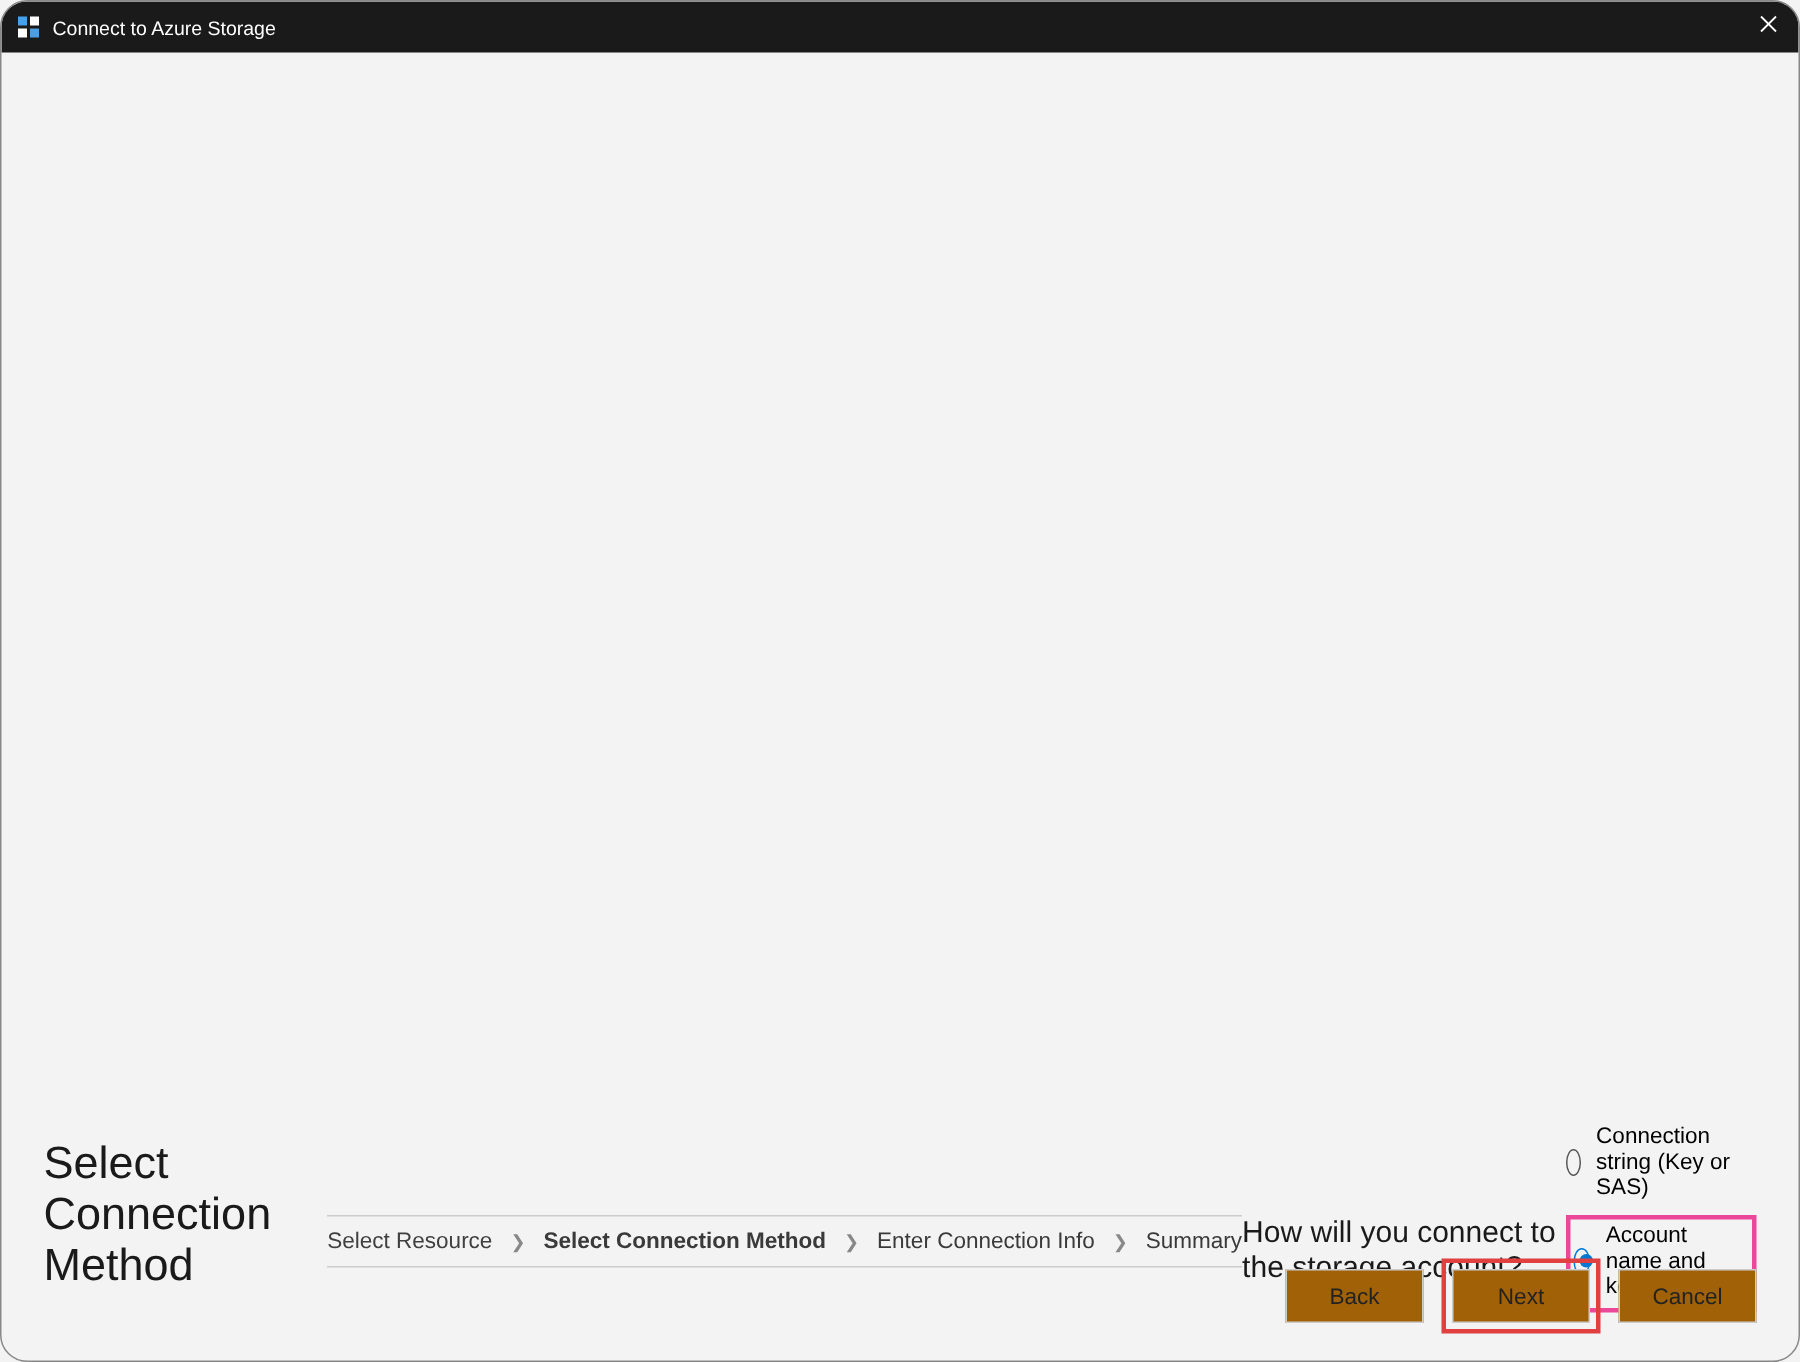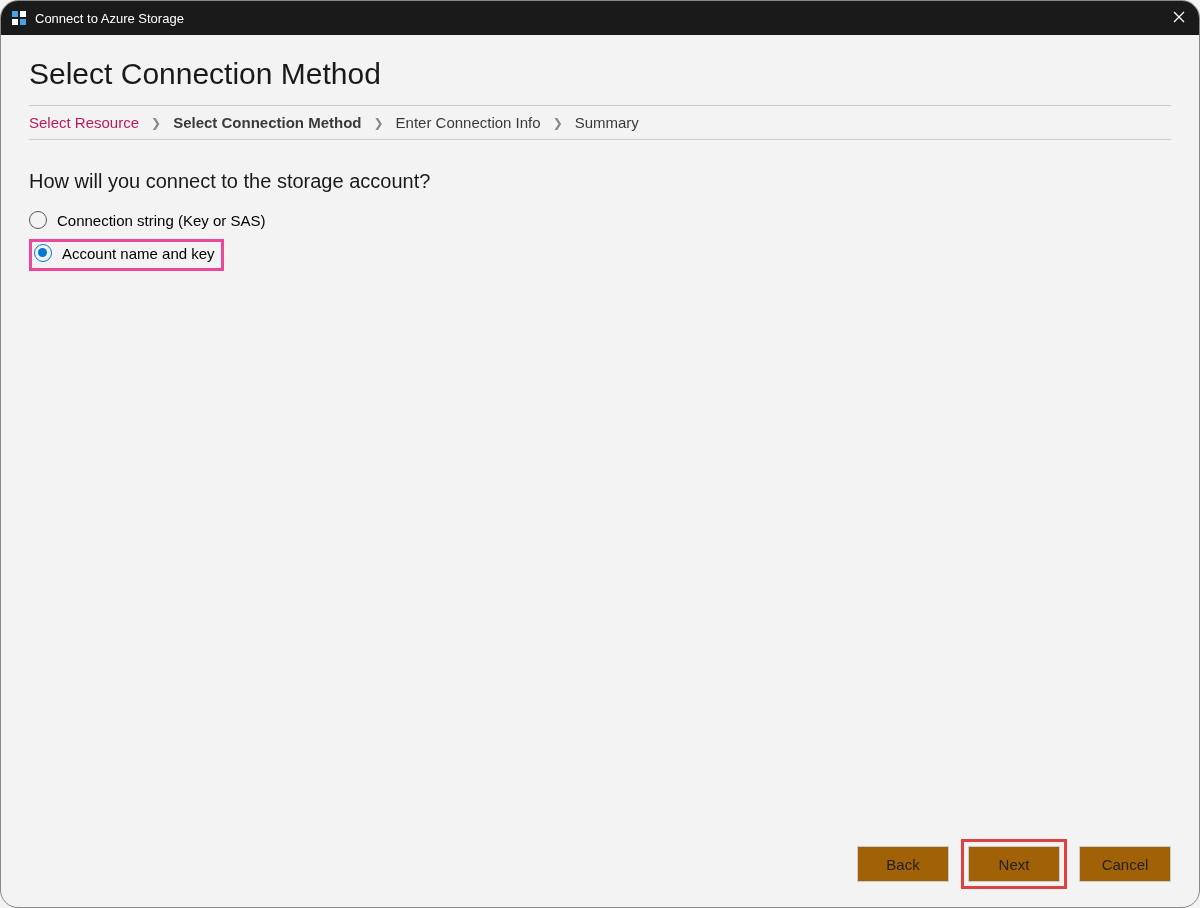--- a/index.html
+++ b/index.html
@@ -3,25 +3,25 @@
 <meta charset="utf-8">
 <style>
   * { box-sizing: border-box; margin: 0; padding: 0; }
   html, body { width: 1200px; height: 908px; font-family: "Segoe UI", Arial, sans-serif; background: #f3f3f3; }
   .window { width: 1200px; height: 908px; border: 1px solid #888; background: #f3f3f3; display: flex; flex-direction: column; border-radius: 18px; overflow: hidden; }
   .titlebar { height: 34px; background: #1a1a1a; color: #fff; display: flex; align-items: center; padding: 0 10px; justify-content: space-between; }
   .titlebar-left { display: flex; align-items: center; gap: 8px; }
   .title-text { font-size: 13px; }
   .app-icon { width: 16px; height: 16px; display: inline-block; }
   .close-btn { font-size: 16px; color: #fff; cursor: pointer; width: 20px; text-align: center; }
-  .content { flex: 1; display: flex; flex-direction: column; padding: 22px 28px 32px 28px; position: relative; }
+  .content { flex: 1; display: flex; flex-direction: row; padding: 22px 28px 32px 28px; position: relative; align-items: flex-end; }
   .page-title { font-size: 30px; font-weight: 400; color: #1a1a1a; margin-bottom: 14px; }
   .breadcrumb { display: flex; align-items: center; gap: 12px; border-top: 1px solid #ccc; border-bottom: 1px solid #ccc; padding: 8px 0; font-size: 15px; color: #3a3a3a; margin-bottom: 30px; }
   .crumb { white-space: nowrap; }
-  .crumb.disabled { color: #be185d; }
+  .crumb.disabled { color: #404040; }
   .crumb.current { font-weight: 600; }
   .chevron { color: #888; font-size: 12px; }
   .question { font-size: 20px; font-weight: 400; margin-bottom: 18px; color: #1a1a1a; }
   .options { display: flex; flex-direction: column; gap: 10px; }
   .option { display: flex; align-items: center; gap: 10px; font-size: 15px; cursor: pointer; }
   .radio { appearance: none; width: 18px; height: 18px; border: 1.5px solid #555; border-radius: 50%; position: relative; cursor: pointer; }
   .radio:checked { border-color: #0078d4; }
   .radio:checked::after { content: ""; position: absolute; top: 3px; left: 3px; width: 9px; height: 9px; background: #0078d4; border-radius: 50%; }
   .highlight-box { border: 3px solid #ec4899; padding: 2px 6px 6px 2px; width: fit-content; }
   .footer { position: absolute; bottom: 18px; right: 28px; display: flex; gap: 12px; align-items: center; }

